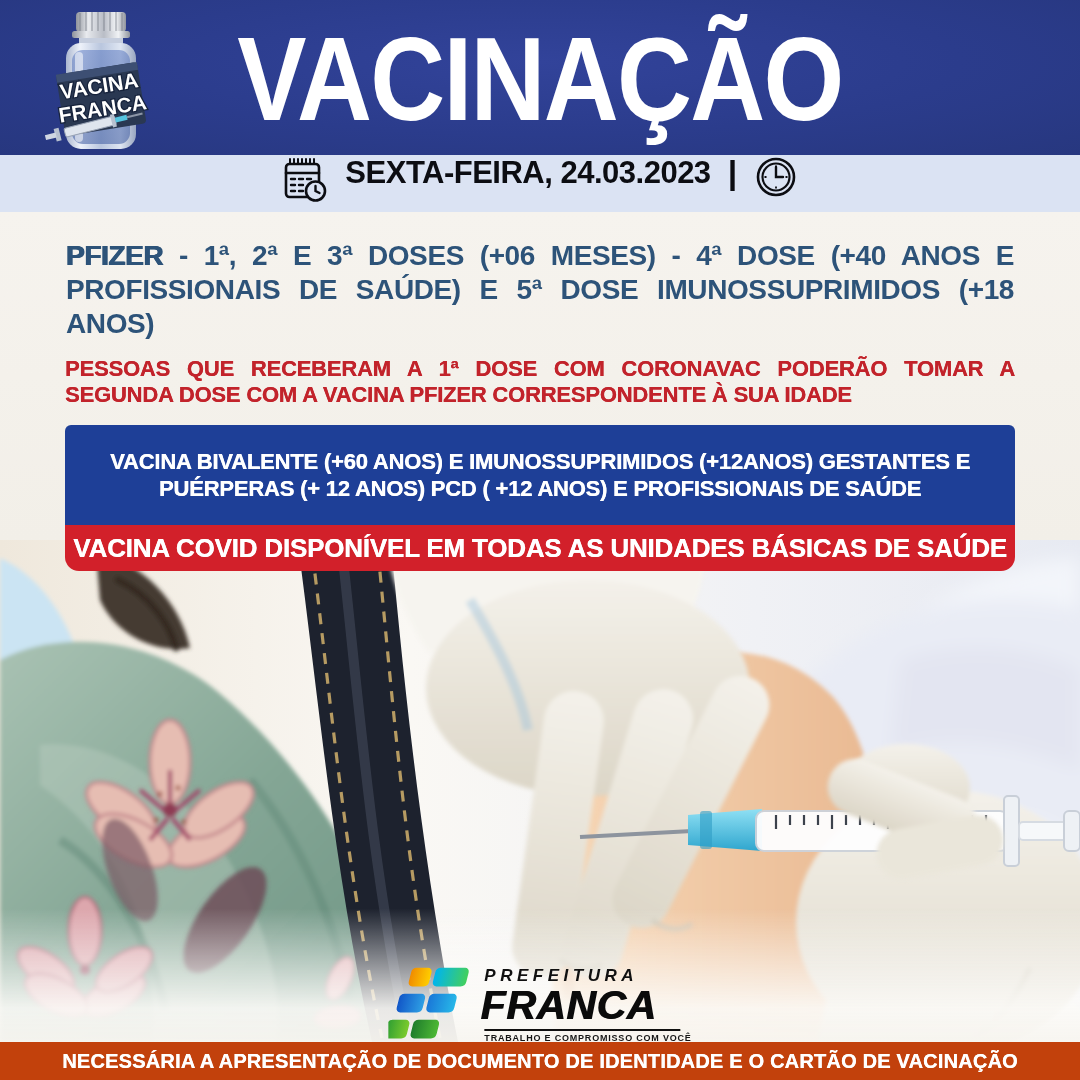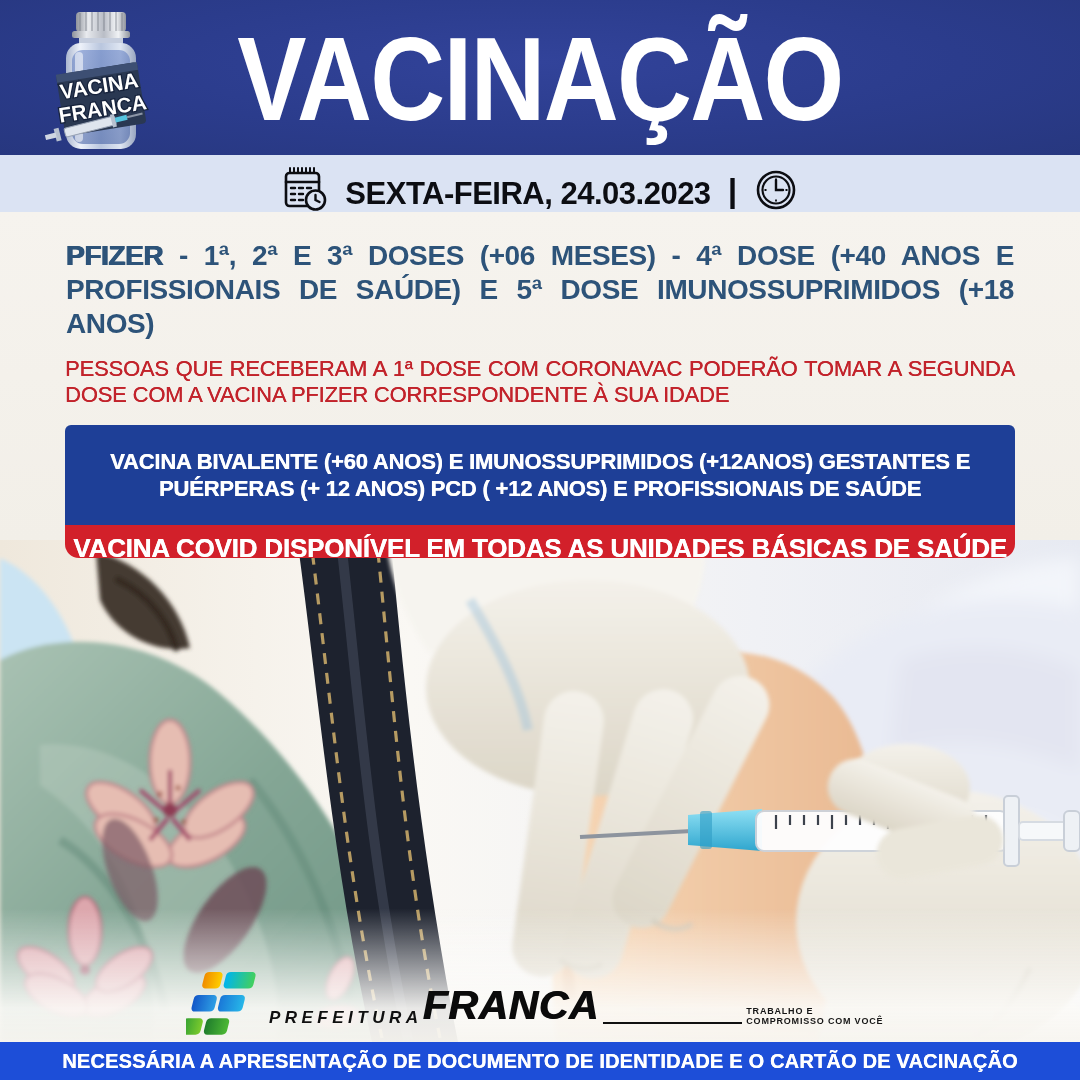--- a/index.html
+++ b/index.html
@@ -14,75 +14,75 @@
     background:radial-gradient(ellipse at 50% 40%, #32439a 0%, #2b3c8c 55%, #27377f 100%);
     display:flex;align-items:center;justify-content:center;
   }
   .main-title{
     margin:0;color:#ffffff;font-size:118px;font-weight:bold;letter-spacing:-2px;
     transform:scaleX(.88);transform-origin:center;line-height:1;padding-top:2px;
   }
   .vial-wrap{position:absolute;left:42px;top:10px;width:118px;height:142px;}
   
   .date-bar{
-    height:57px;background:#dbe3f3;display:flex;align-items:flex-end;justify-content:center;
+    height:57px;background:#dbe3f3;display:flex;align-items:flex-start;justify-content:center;
     gap:17px;color:#0c0d12;font-weight:bold;font-size:31px;letter-spacing:-.5px;
   }
   .date-bar .sep{font-weight:bold;font-size:34px;transform:translateY(-2px);}
   .ic{flex:0 0 auto;display:block;}
   
   .info{
     position:relative;z-index:2;height:328px;padding:26px 65px 0 65px;box-sizing:border-box;
     background:linear-gradient(#f6f3ee,#f2efe8);overflow:visible;
   }
   .pfizer-text{
     margin:1px;color:#2d5379;font-size:28px;line-height:34px;font-weight:bold;
     text-align:justify;letter-spacing:-.4px;
   }
   .pfizer-text .brand{text-shadow:.7px 0 0 #2d5379, -.4px 0 0 #2d5379;}
   .note-red{
-    margin:15px 0 0 0;color:#c2232b;font-size:22px;line-height:26px;font-weight:normal;
+    margin:15px 0 0 0;color:#c2232b;font-size:22px;line-height:26px;font-weight:bold;
     text-align:justify;letter-spacing:-.2px;text-shadow:.3px 0 0 #c2232b;
   }
   .band-blue{
     margin-top:17px;background:#1e3f97;color:#fff;font-weight:bold;font-size:22px;
     line-height:27px;text-align:center;padding:23px 20px;border-radius:6px 6px 0 0;
     letter-spacing:-.2px;text-shadow:.4px 0 0 #fff;
   }
   .band-red{
     position:relative;z-index:3;background:#d2202a;color:#fff;font-weight:bold;
-    font-size:26px;height:33px;line-height:46px;text-align:center;
+    font-size:26px;height:46px;line-height:46px;text-align:center;
     border-radius:0 0 14px 14px;letter-spacing:-.2px;text-shadow:.4px 0 0 #fff;
   }
   
   .photo{position:absolute;left:0;top:540px;width:1080px;height:502px;z-index:0;}
   .photo svg{display:block;width:100%;height:100%;}
   
   .org-logo{
     position:absolute;z-index:4;top:966px;left:50%;transform:translateX(-50%);
     display:flex;align-items:center;gap:8px;
   }
-  .org-text{display:flex;flex-direction:row;align-items:flex-end;}
+  .org-text{display:flex;flex-direction:column;align-items:flex-start;}
   .org-top{
     color:#101010;font-size:17px;font-weight:bold;font-style:italic;
     letter-spacing:4.5px;line-height:1;margin-left:4px;
   }
   .org-bottom{
     color:#0b0b0b;font-size:41px;font-weight:bold;font-style:italic;
     letter-spacing:.5px;line-height:1;margin-top:1px;text-shadow:1px 0 0 #0b0b0b;
   }
   .org-rule{width:196px;height:2px;background:#101010;margin:3px 0 2px 4px;}
   .org-tagline{
     color:#161616;font-size:9px;font-weight:bold;
     letter-spacing:.8px;margin-left:4px;
   }
   
   .bottom-banner{
     position:absolute;z-index:2;left:0;bottom:0;width:100%;height:38px;
-    background:#1d4ed8;display:flex;align-items:center;justify-content:center;
+    background:#c2410c;display:flex;align-items:center;justify-content:center;
   }
   .bottom-banner p{
     margin:0;color:#fff;font-size:20px;font-weight:bold;letter-spacing:.2px;
     text-shadow:.3px 0 0 #fff;
   }
 </style>
 </head>
 <body>
 
 <div class="poster">

